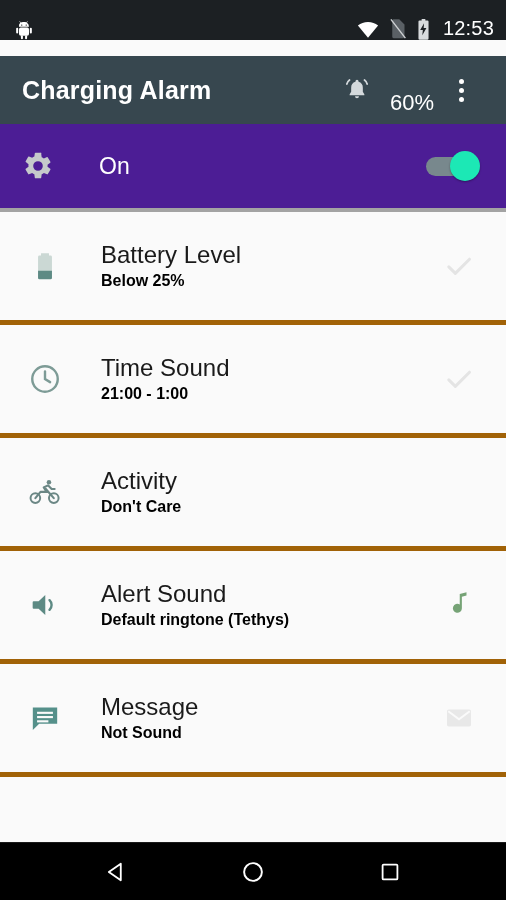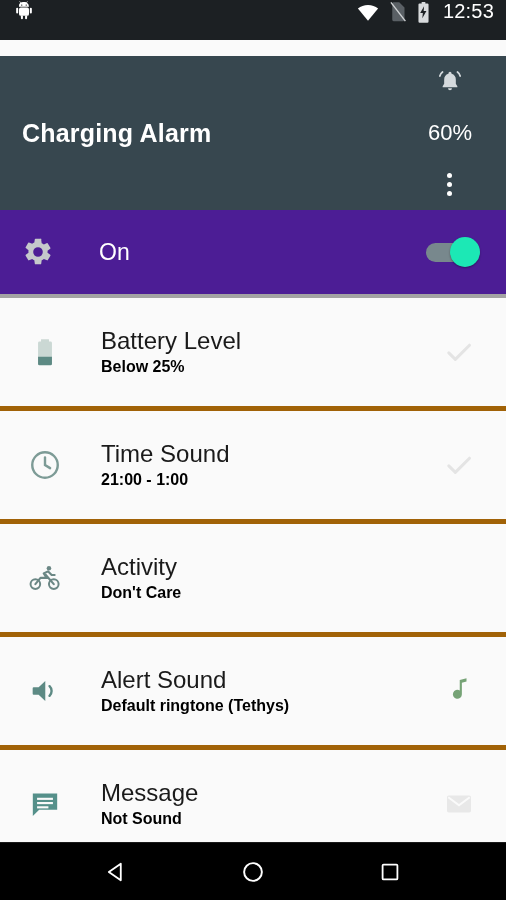--- a/index.html
+++ b/index.html
@@ -18,21 +18,21 @@
     background: #fafafa;
     display: flex;
     flex-direction: column;
   }
 
   
   .statusbar {
     height: 40px;
     background: #1c2023;
     display: flex;
-    align-items: flex-start;
+    align-items: flex-end;
     padding: 0 12px 0 14px;
     box-sizing: border-box;
     flex: 0 0 40px;
   }
   .sb-left { display: flex; align-items: center; gap: 8px; }
   .sb-right {
     margin-left: auto;
     display: flex;
     align-items: center;
     gap: 9px;
@@ -58,23 +58,22 @@
   .appbar-title {
     color: #ffffff;
     font-size: 25px;
     font-weight: bold;
     letter-spacing: .2px;
     white-space: nowrap;
   }
   .appbar-actions {
     margin-left: auto;
     display: flex;
-    align-items: center;
-    gap: 12px;
-    flex-direction: column;
+    align-items: flex-end;
+    gap: 4px;
   }
   .appbar-btn {
     width: 46px; height: 52px;
     display: flex; align-items: center; justify-content: center;
     cursor: pointer;
   }
   .battery-pct {
     color: #ffffff;
     font-size: 22px;
     padding: 0 6px;

